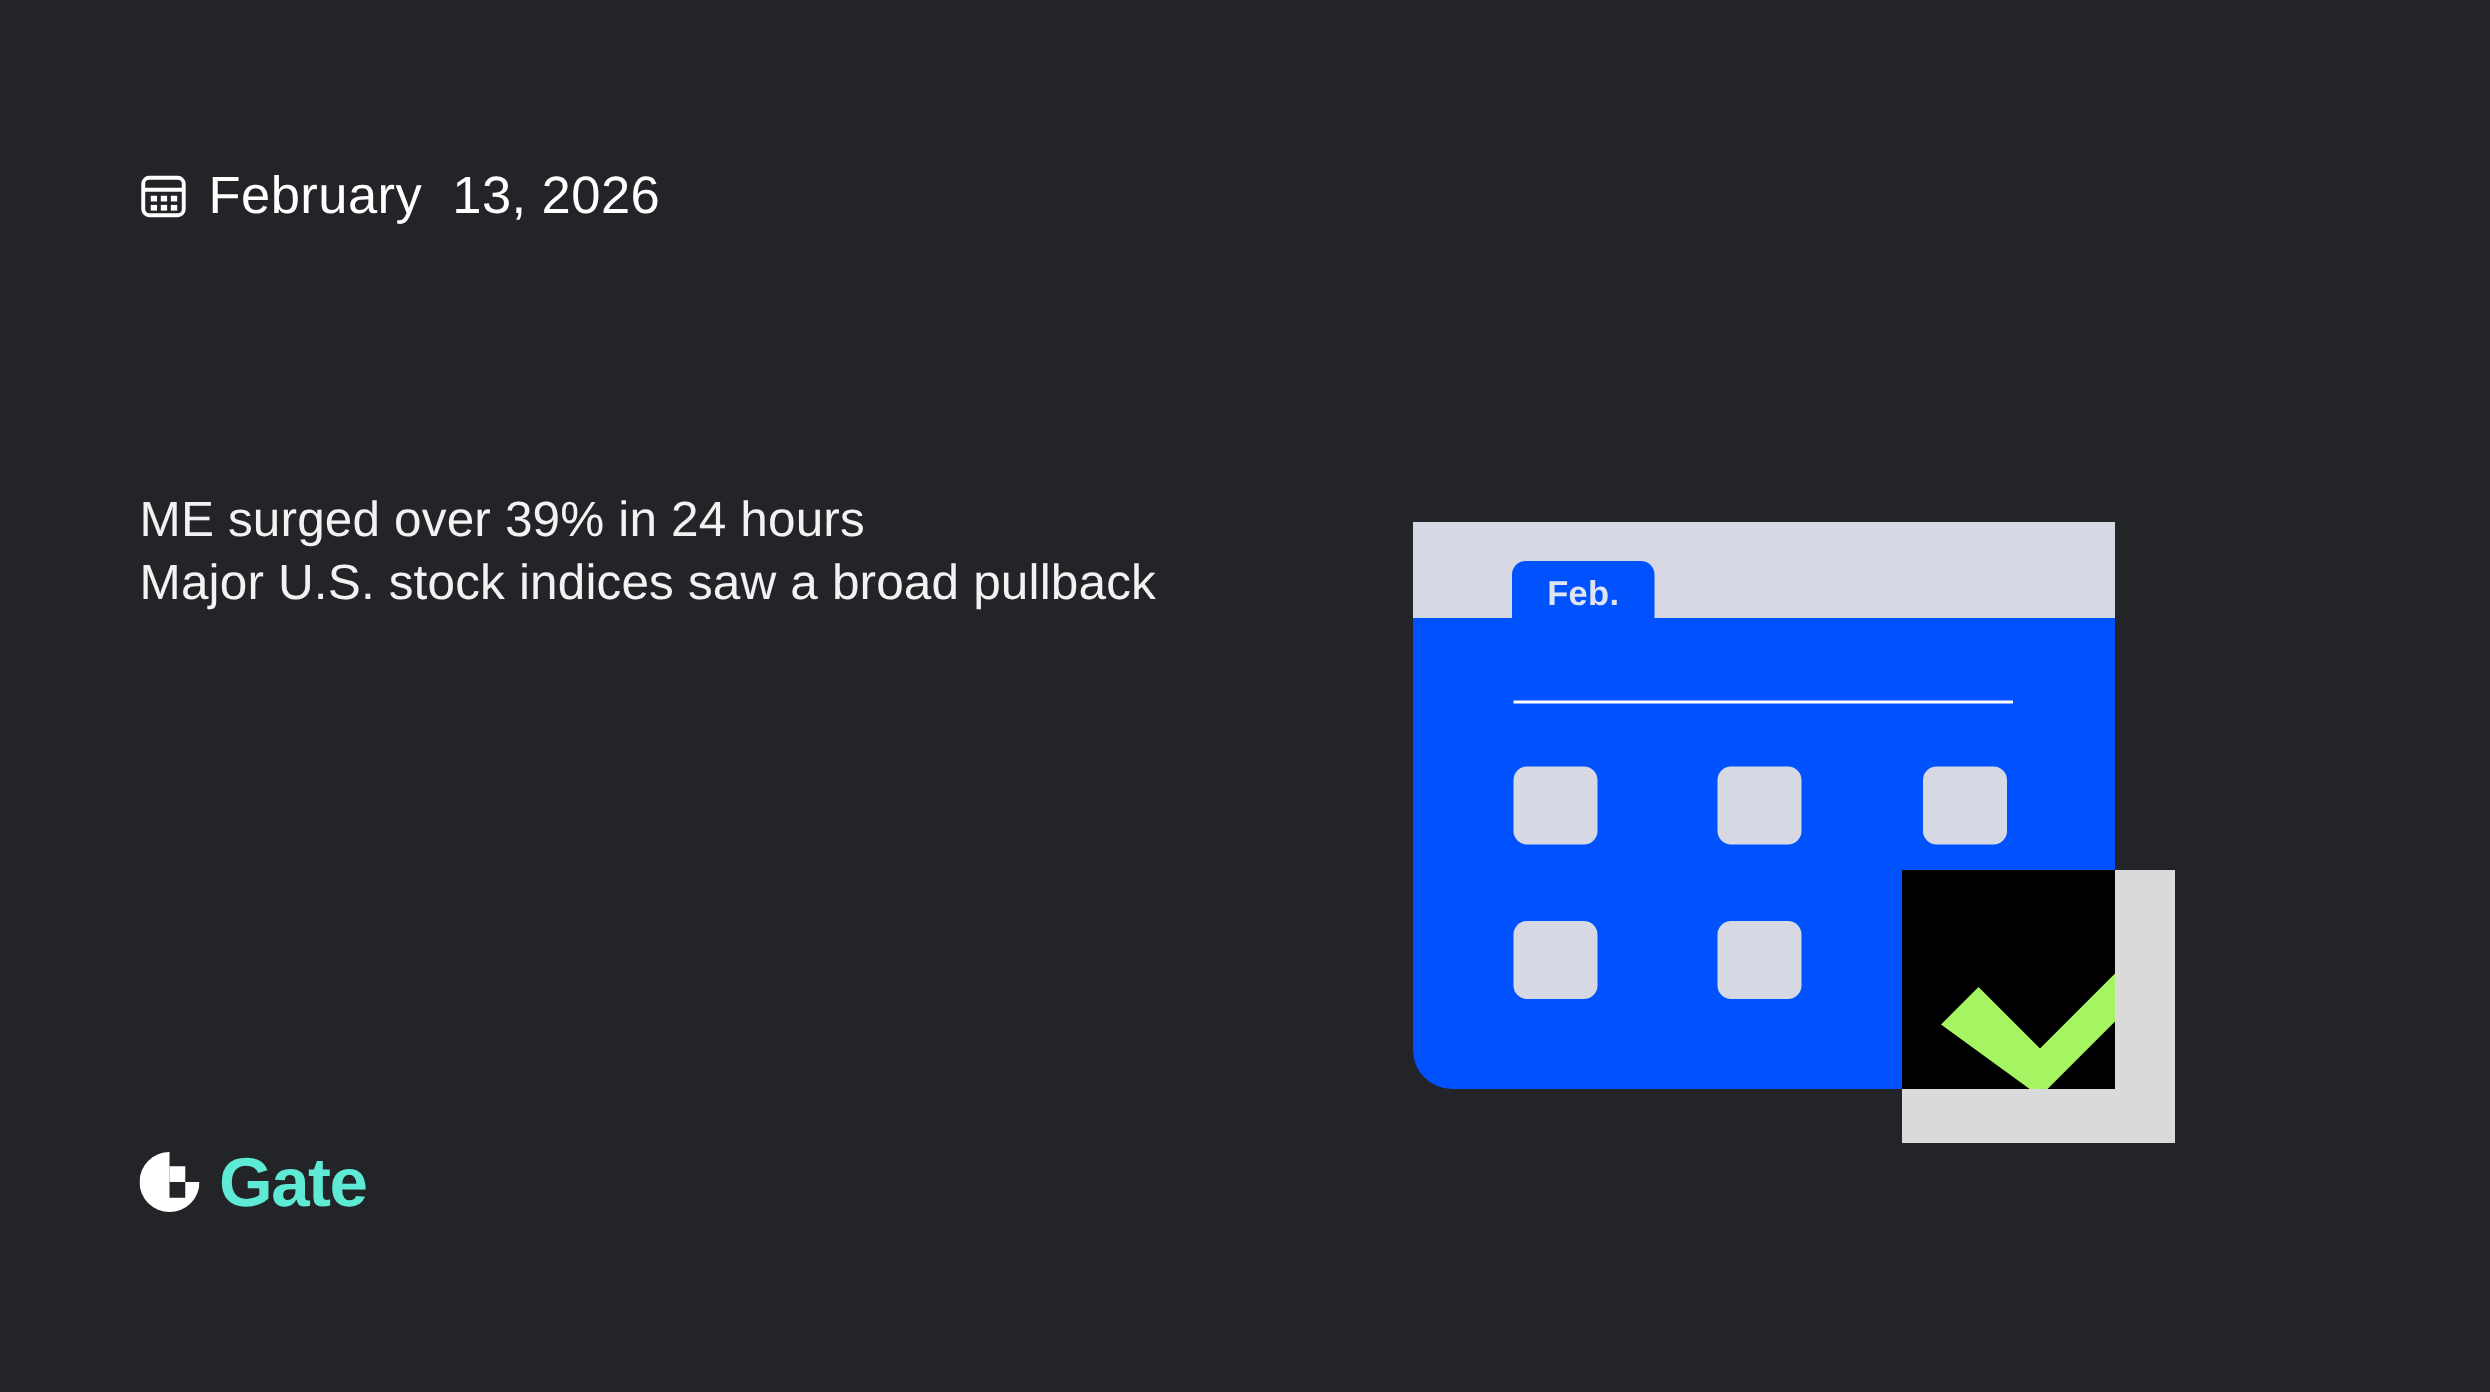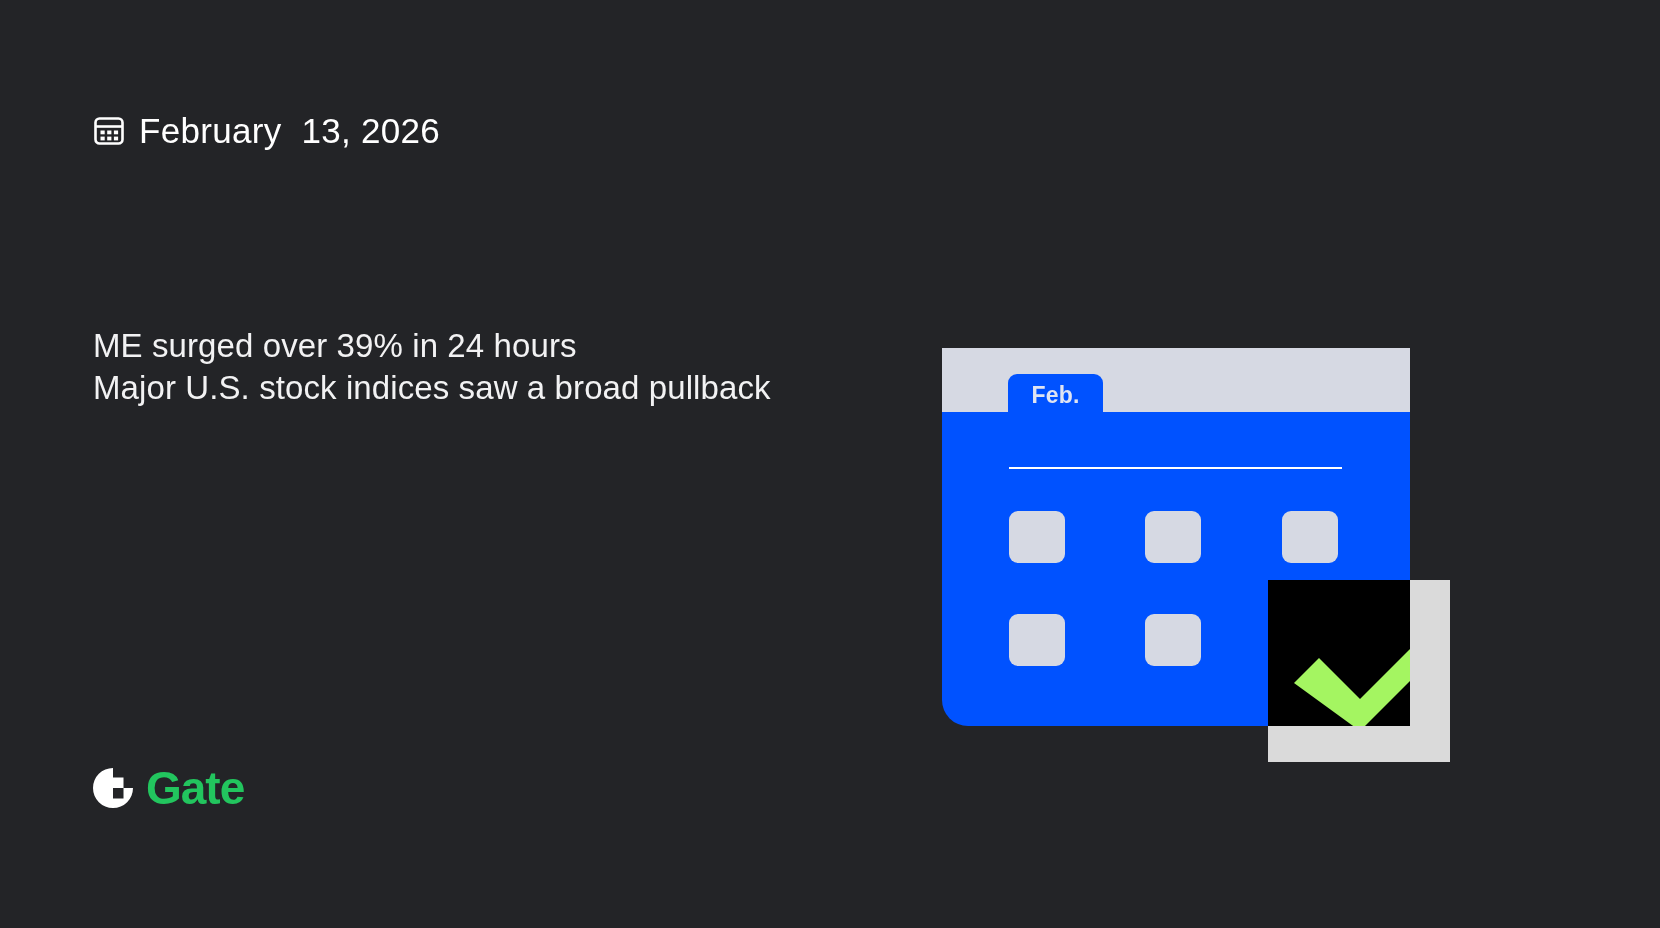--- a/index.html
+++ b/index.html
@@ -71,21 +71,21 @@
     display:flex;
     align-items:center;
     gap:13px;
     height:56px;
   }
   .logo-mark { width:40px; height:40px; display:block; flex:0 0 auto; }
   .logo-text {
     display:flex;
     align-items:flex-end;
     gap:8px;
-    color:#22c55e;
+    color:#5eead4;
     line-height:1;
   }
   .logo-gate { font-size:46px; font-weight:700; letter-spacing:-1px; }
   .logo-research { font-size:46px; font-weight:400; letter-spacing:-0.6px; }
 
   
   .illustration {
     position:absolute;
     left:942px;
     top:324px;

